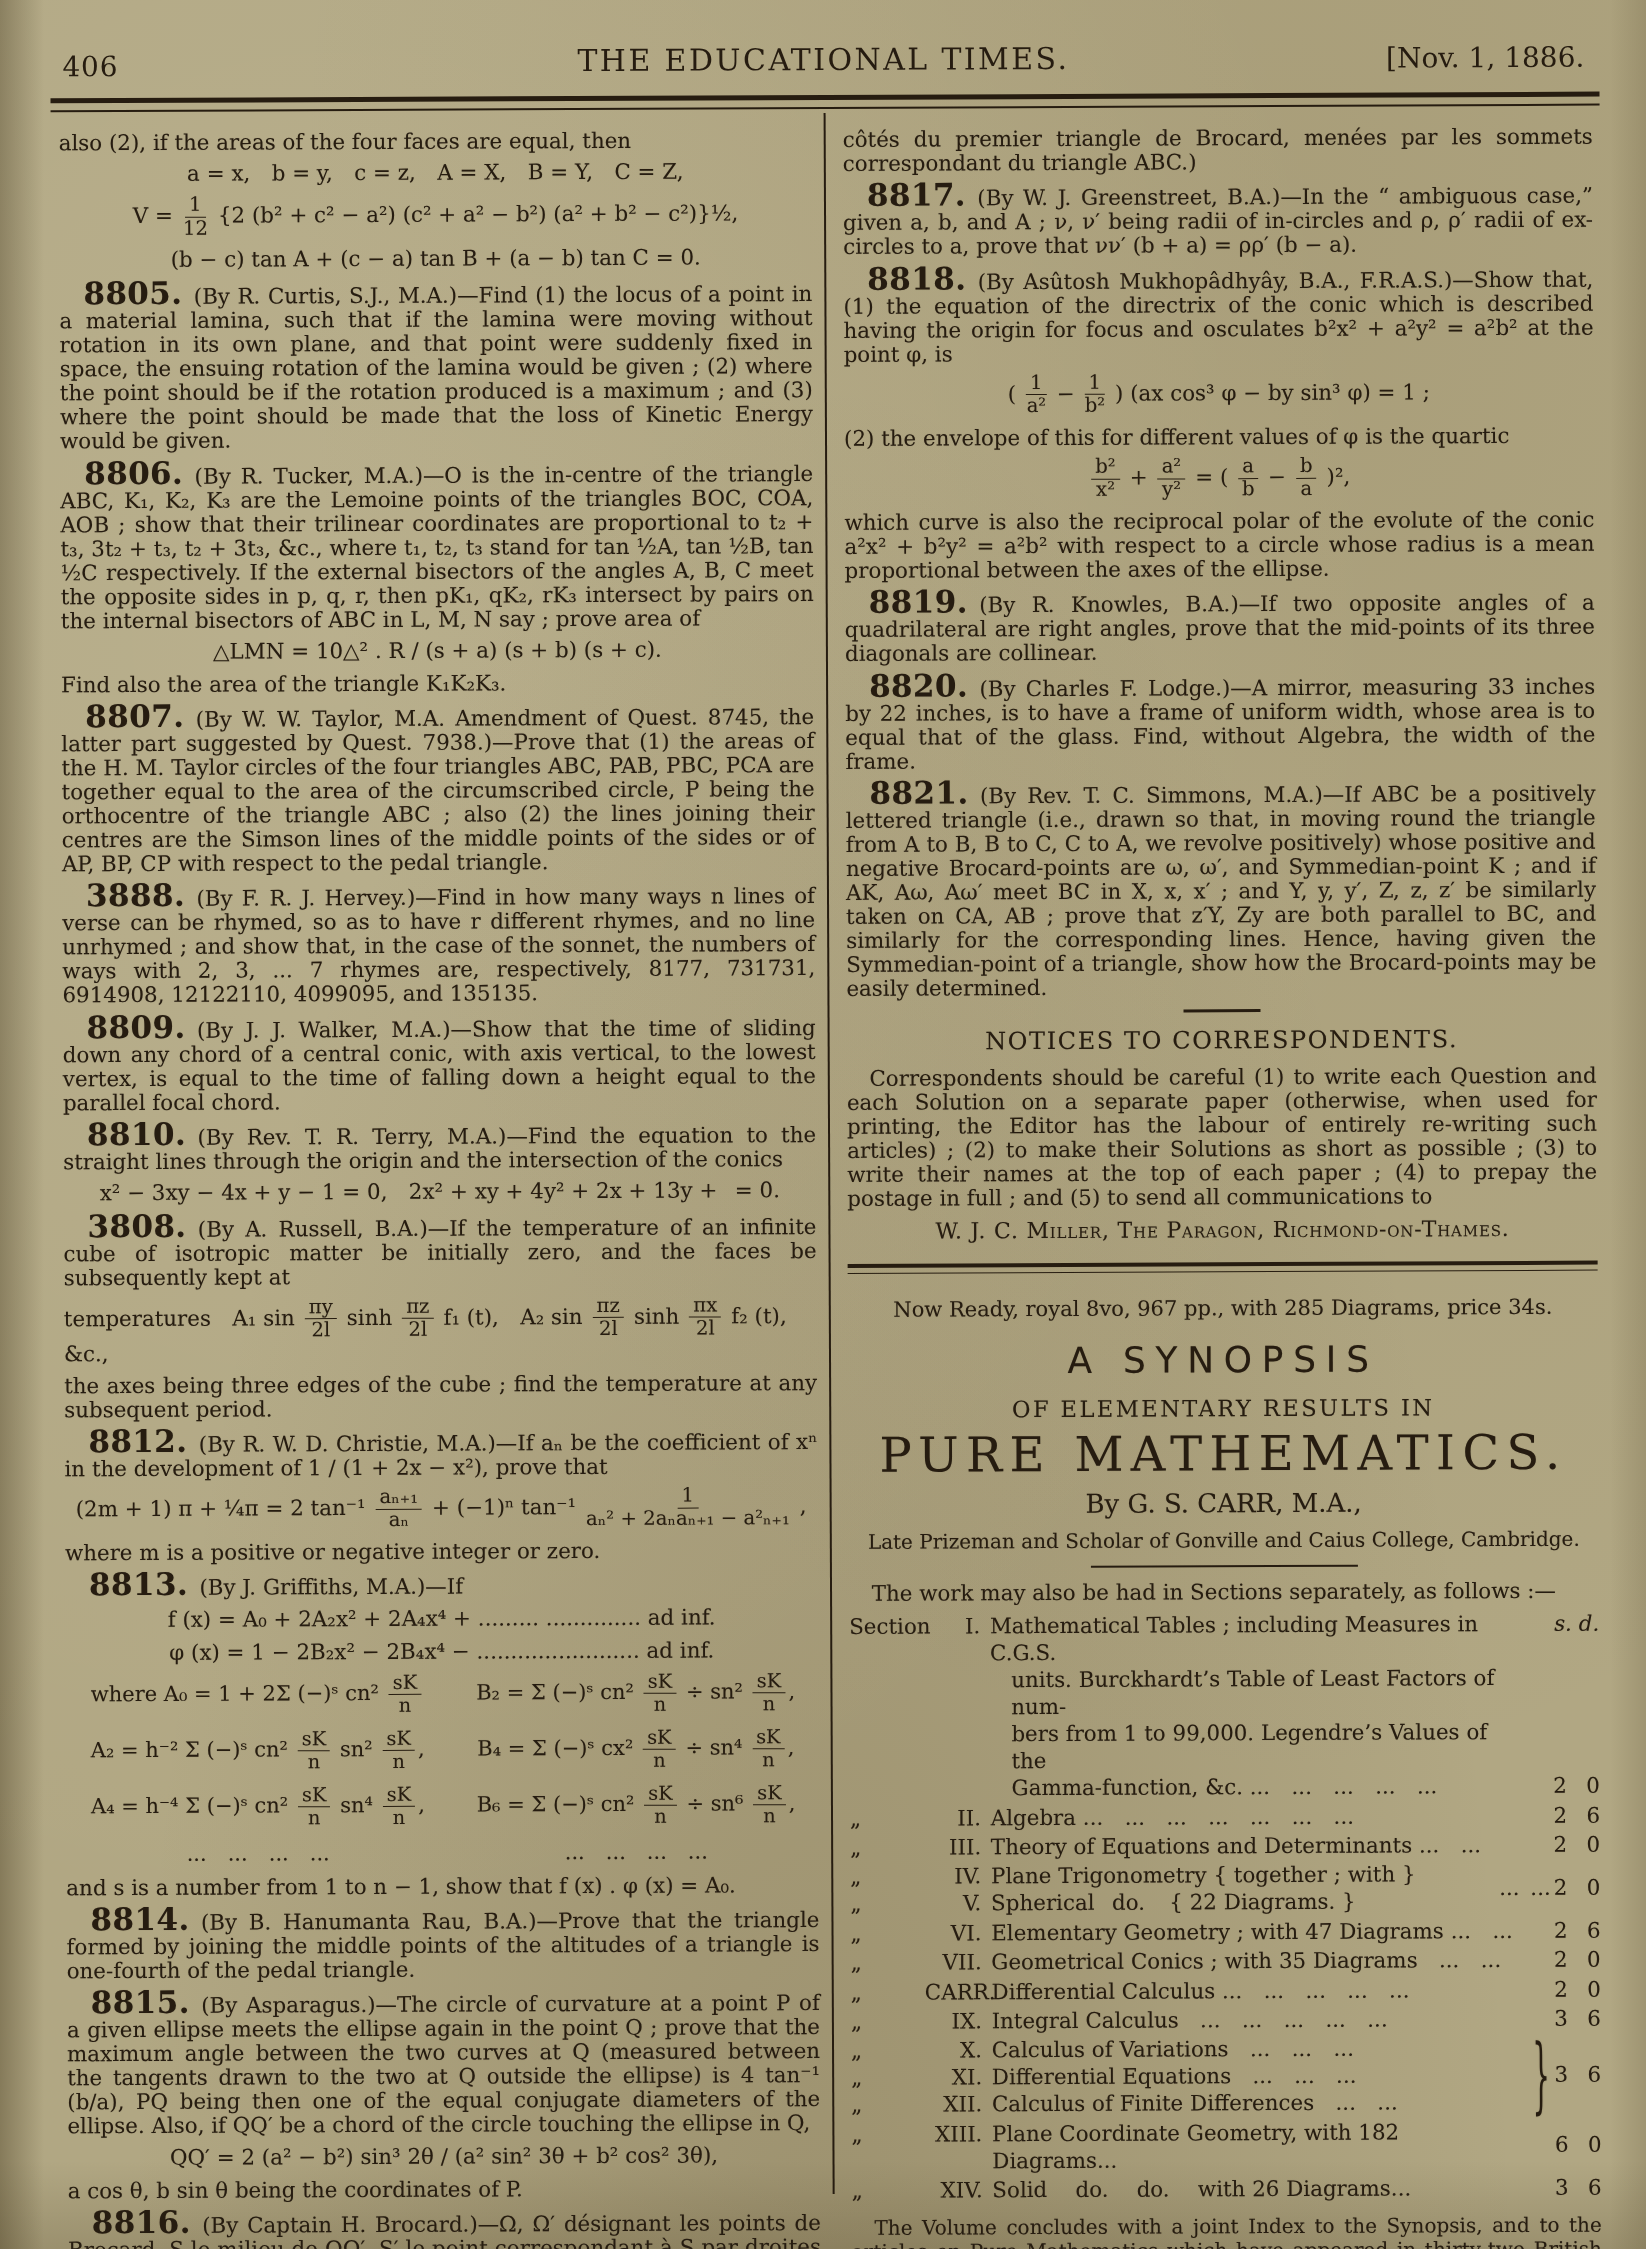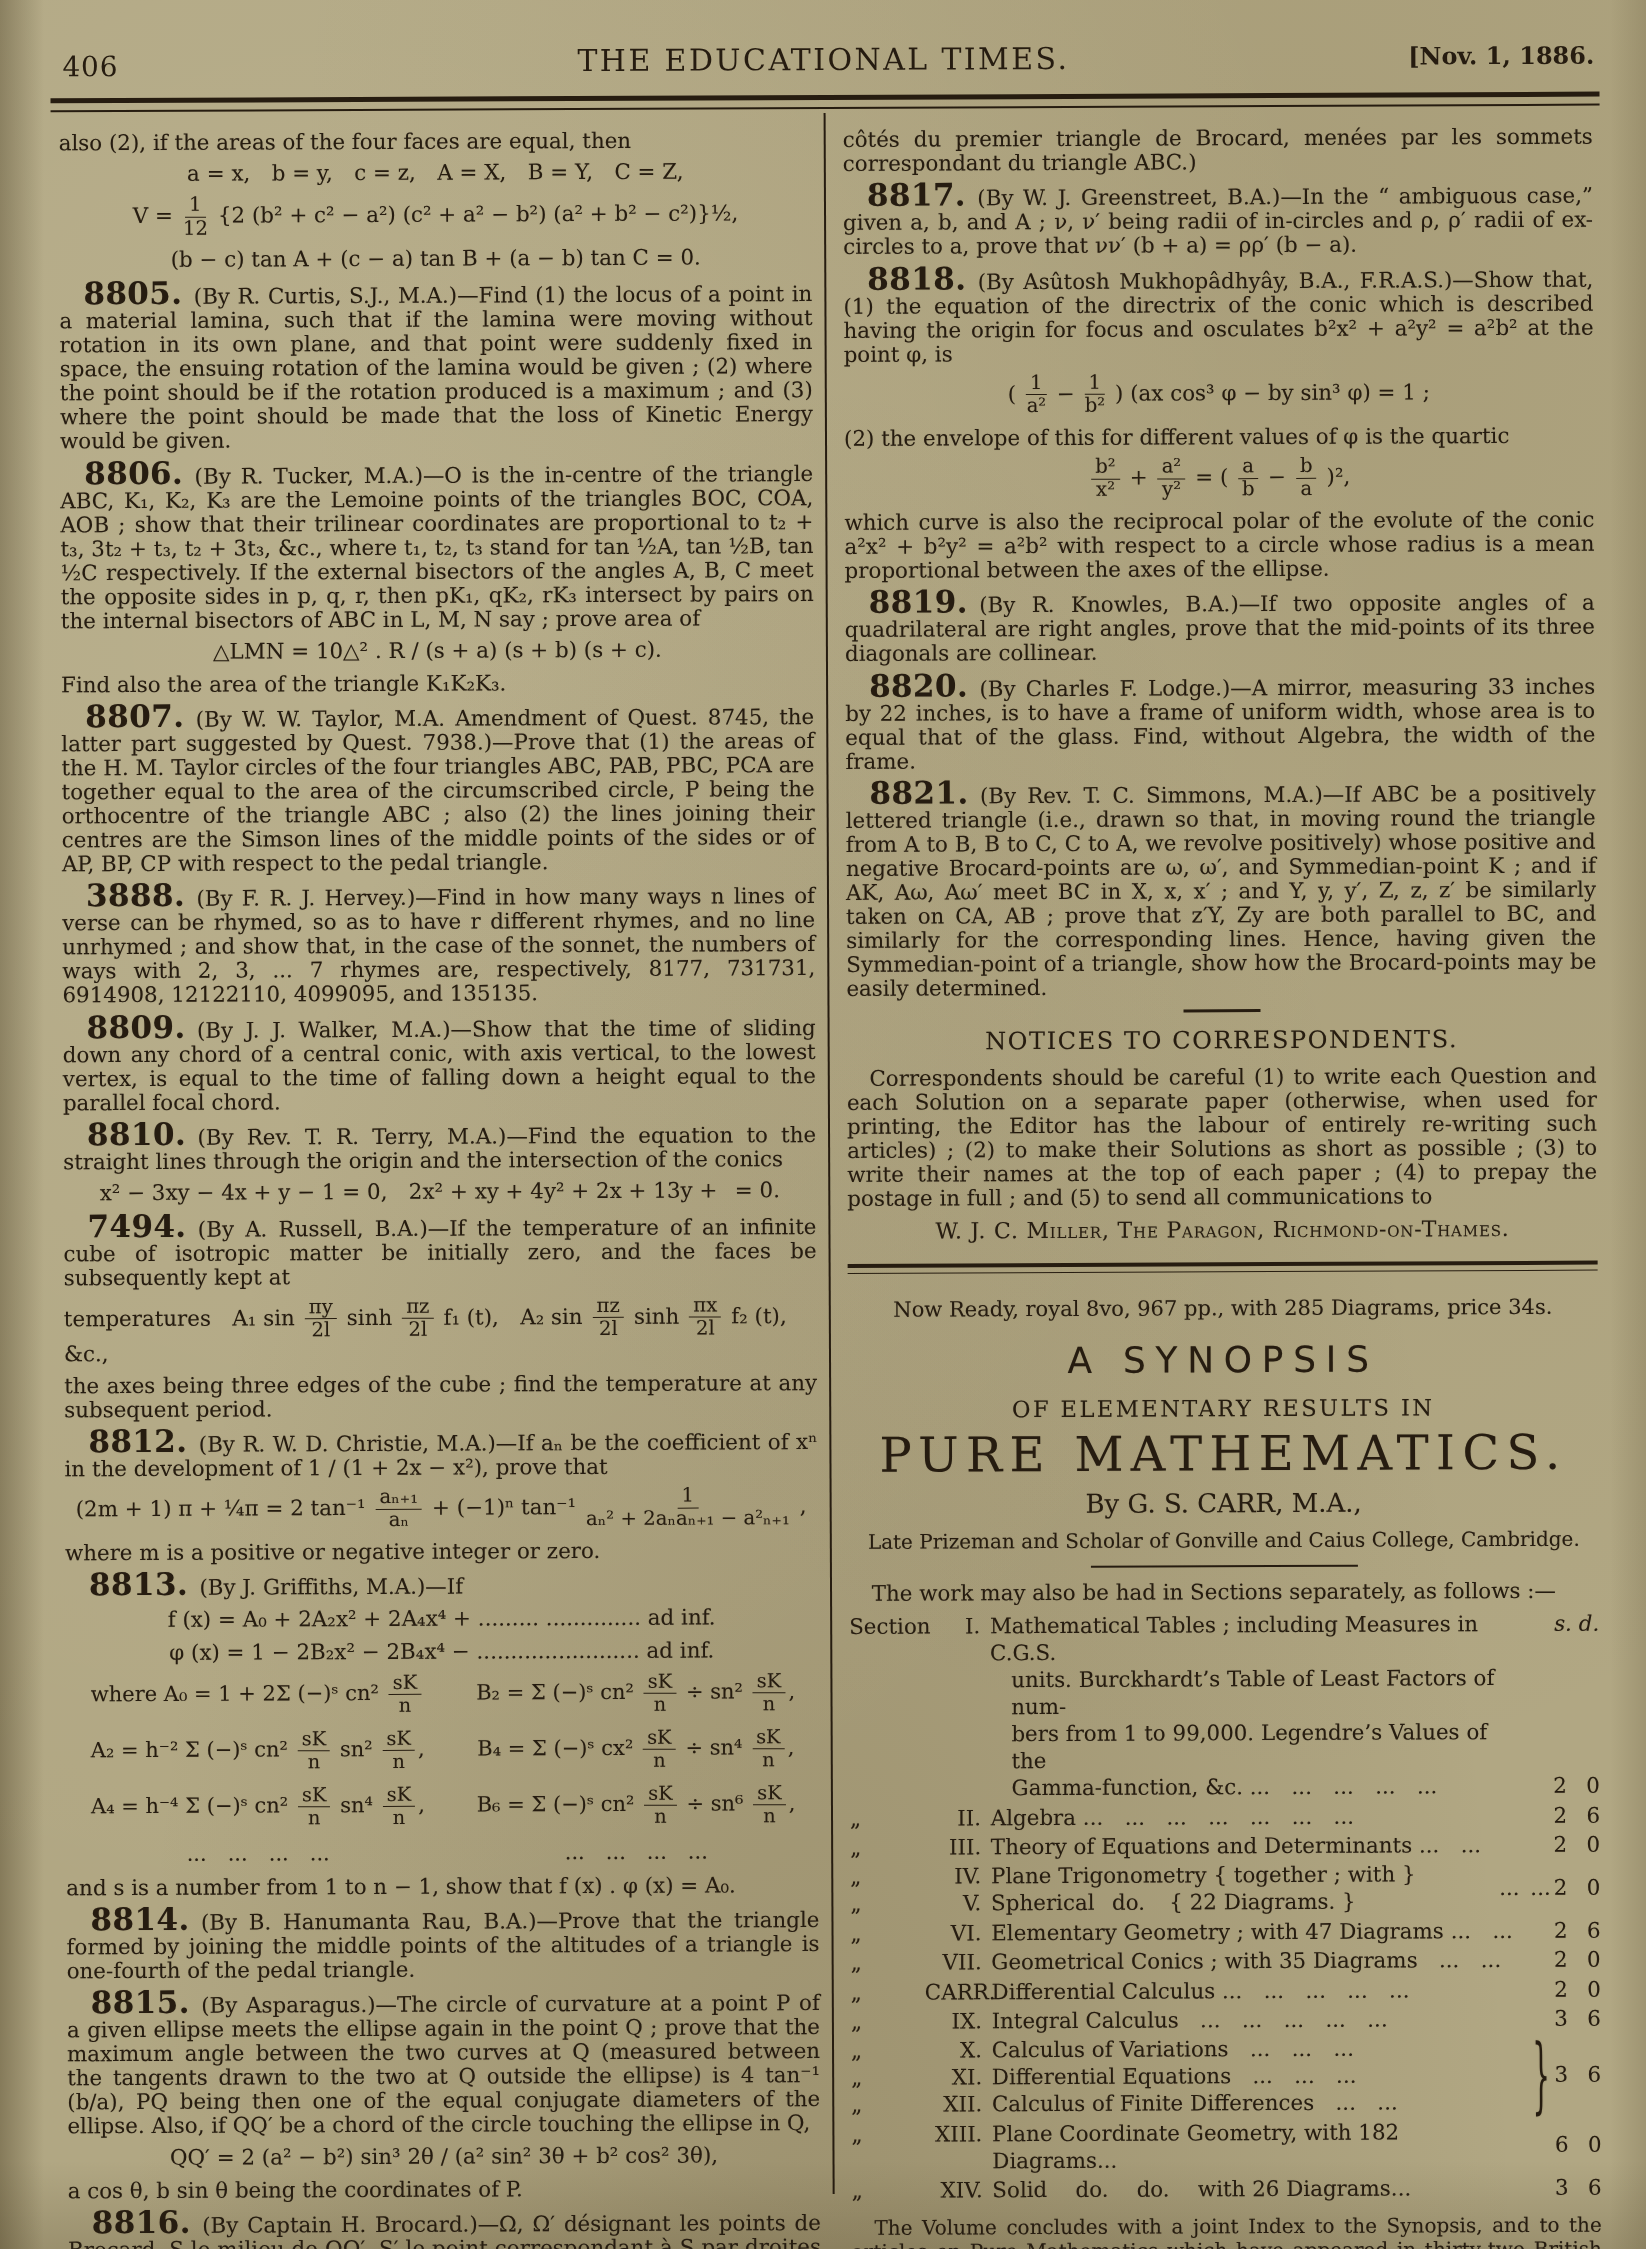--- a/index.html
+++ b/index.html
@@ -17,21 +17,21 @@
       linear-gradient(90deg, rgba(62,50,24,0.38) 0px, rgba(62,50,24,0) 44px),
       linear-gradient(270deg, rgba(62,50,24,0.16) 0px, rgba(62,50,24,0) 36px),
       linear-gradient(0deg, rgba(62,50,24,0.20) 0px, rgba(62,50,24,0) 89px);
     font-family:"DejaVu Serif","Liberation Serif",serif;
     color:var(--ink);
   }
   .sheet{position:absolute;inset:0;transform:rotate(-0.25deg);}
   .pagehead{position:absolute;top:42px;left:57px;right:47px;height:45px;}
   .pg-num{position:absolute;left:10px;top:4.8px;font-size:28px;letter-spacing:0.8px;}
   .pg-title{position:absolute;left:0;right:0;top:0;text-align:center;font-size:30px;letter-spacing:2.4px;}
-  .pg-date{position:absolute;right:0;top:1.6px;font-size:24px;font-weight:bold;}
+  .pg-date{position:absolute;right:10px;top:1.6px;font-size:28px;}
   .headrule{position:absolute;top:95px;left:55px;right:42px;height:6.5px;
     border-top:5.7px solid var(--ink);border-bottom:2.4px solid var(--ink);}
   .divider{position:absolute;left:828px;top:113px;width:2.4px;height:2081px;background:var(--ink);}
   .col{position:absolute;top:128px;font-size:21.4px;line-height:24px;text-align:justify;
     text-shadow:0 0 0.8px rgba(38,28,16,0.30);}
   .col-left{left:63px;width:753px;}
   .col-right{left:847px;width:750px;}
   p{margin:0 0 7.3px;}
   .prob{text-indent:24px;}
   .cont{text-indent:0;}
@@ -94,21 +94,21 @@
       <div class="eq">(b − c) tan A + (c − a) tan B + (a − b) tan C = 0.</div>
       <p class="prob"><span class="pnum">8805.</span><span class="pbody">(By R. Curtis, S.J., M.A.)—Find (1) the locus of a point in a material lamina, such that if the lamina were moving without rotation in its own plane, and that point were suddenly fixed in space, the ensuing rotation of the lamina would be given ; (2) where the point should be if the rotation produced is a maximum ; and (3) where the point should be made that the loss of Kinetic Energy would be given.</span></p>
       <p class="prob"><span class="pnum">8806.</span><span class="pbody">(By R. Tucker, M.A.)—O is the in-centre of the triangle ABC, K₁, K₂, K₃ are the Lemoine points of the triangles BOC, COA, AOB ; show that their trilinear coordinates are proportional to t₂ + t₃, 3t₂ + t₃, t₂ + 3t₃, &amp;c., where t₁, t₂, t₃ stand for tan ½A, tan ½B, tan ½C respectively.  If the external bisectors of the angles A, B, C meet the opposite sides in p, q, r, then pK₁, qK₂, rK₃ intersect by pairs on the internal bisectors of ABC in L, M, N say ; prove area of</span></p>
       <div class="eq">△LMN = 10△² . R / (s + a) (s + b) (s + c).</div>
       <p class="cont">Find also the area of the triangle K₁K₂K₃.</p>
       <p class="prob"><span class="pnum">8807.</span><span class="pbody">(By W. W. Taylor, M.A.  Amendment of Quest. 8745, the latter part suggested by Quest. 7938.)—Prove that (1) the areas of the H. M. Taylor circles of the four triangles ABC, PAB, PBC, PCA are together equal to the area of the circumscribed circle, P being the orthocentre of the triangle ABC ; also (2) the lines joining their centres are the Simson lines of the middle points of the sides or of AP, BP, CP with respect to the pedal triangle.</span></p>
       <p class="prob"><span class="pnum">3888.</span><span class="pbody">(By F. R. J. Hervey.)—Find in how many ways n lines of verse can be rhymed, so as to have r different rhymes, and no line unrhymed ; and show that, in the case of the sonnet, the numbers of ways with 2, 3, ... 7 rhymes are, respectively, 8177, 731731, 6914908, 12122110, 4099095, and 135135.</span></p>
       <p class="prob"><span class="pnum">8809.</span><span class="pbody">(By J. J. Walker, M.A.)—Show that the time of sliding down any chord of a central conic, with axis vertical, to the lowest vertex, is equal to the time of falling down a height equal to the parallel focal chord.</span></p>
       <p class="prob"><span class="pnum">8810.</span><span class="pbody">(By Rev. T. R. Terry, M.A.)—Find the equation to the straight lines through the origin and the intersection of the conics</span></p>
       <div class="eq">x² − 3xy − 4x + y − 1 = 0, 2x² + xy + 4y² + 2x + 13y +  = 0.</div>
-      <p class="prob"><span class="pnum">7494.</span><span class="pbody">(By A. Russell, B.A.)—If the temperature of an infinite cube of isotropic matter be initially zero, and the faces be subsequently kept at</span></p>
+      <p class="prob"><span class="pnum">3808.</span><span class="pbody">(By A. Russell, B.A.)—If the temperature of an infinite cube of isotropic matter be initially zero, and the faces be subsequently kept at</span></p>
       <div class="eq eq-left">temperatures A₁ sin <span class="frac">
           <span class="fr-num">πy</span>
           <span class="fr-den">2l</span>
         </span> sinh <span class="frac">
           <span class="fr-num">πz</span>
           <span class="fr-den">2l</span>
         </span> f₁ (t), A₂ sin <span class="frac">
           <span class="fr-num">πz</span>
           <span class="fr-den">2l</span>
         </span> sinh <span class="frac">

